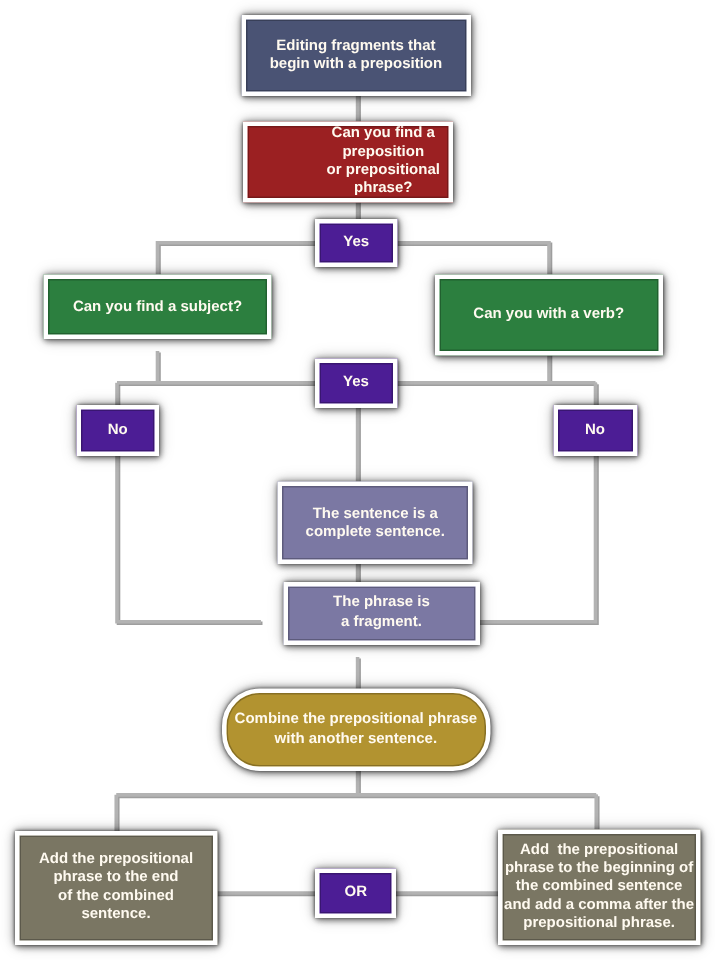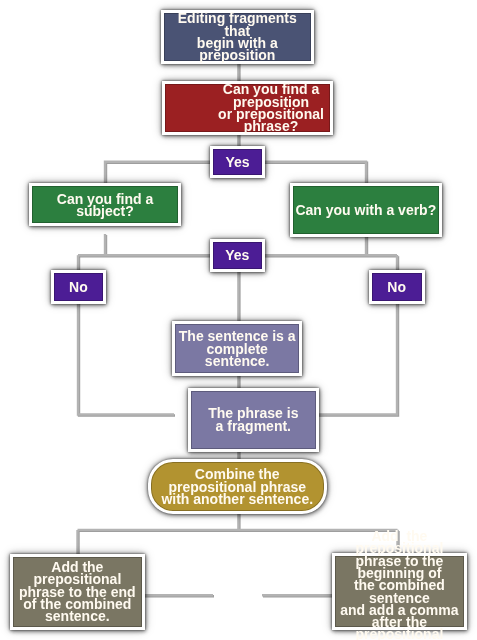--- a/index.html
+++ b/index.html
@@ -9,27 +9,27 @@
   #canvas{position:relative;width:477px;height:640px;filter:blur(0.3px);}
 
   #links{position:absolute;left:0;top:0;width:477px;height:640px;overflow:visible;}
   #links path{fill:none;stroke:#b3b3b3;stroke-width:2.4;}
   #links .shade{stroke:#8d8d8d;stroke-width:2.4;transform:translate(1px,1px);opacity:.85;}
 
   .node{position:absolute;box-sizing:border-box;border:3.4px solid #ffffff;
         display:flex;align-items:center;justify-content:center;text-align:center;
         color:#fffaf0;font-weight:bold;
         box-shadow:0 0 2px rgba(0,0,0,.50), 0 0 4px rgba(0,0,0,.40), 0 0 7px rgba(0,0,0,.30), 0 0 11px rgba(0,0,0,.16), 1px 2px 4px rgba(0,0,0,.24), inset 0 0 0 1px rgba(0,0,0,.24);}
-  .node .txt{display:block;white-space:pre-wrap;font-size:14px;line-height:12.3px;}
+  .node .txt{display:block;white-space:pre-wrap;font-size:10px;line-height:12.3px;}
 
   .navy  {background:#4A5374;}
   .red   {background:#9B2022;}
   .green {background:#2C7F3F;}
   .orange{background:#4c1d95;}
-  .purple{background:#7B78A3;}
+  .purple{background:#7B78A3;margin-left:13px;}
   .gold  {background:#B29330;}
   .olive {background:#7A7663;}
 </style>
 </head>
 <body>
 
 <div id="canvas">
 
   <svg id="links" viewBox="0 0 477 640" width="477" height="640">
     <g>
@@ -64,21 +64,21 @@
       <path d="M143,595.3 L213,595.3"></path>
       <path d="M262,595.3 L334,595.3"></path>
     </g>
   </svg>
 
   <div class="node navy" style="left:160.8px;top:9.8px;width:153px;height:54.5px;">
     <span class="txt">Editing fragments that
 begin with a preposition</span>
   </div>
 
-  <div class="node red" style="left:161.5px;top:81px;width:171px;height:54px;padding-left:48px;">
+  <div class="node red" style="left:161.5px;top:81px;width:140px;height:54px;padding-left:48px;">
     <span class="txt">Can you find a preposition
 or prepositional phrase?</span>
   </div>
 
   <div class="node orange" style="left:209.9px;top:145.8px;width:55.2px;height:32.6px;">
     <span class="txt">Yes</span>
   </div>
 
   <div class="node green" style="left:28.8px;top:183.3px;width:152.4px;height:43px;">
     <span class="txt">Can you find a subject?</span>
@@ -98,37 +98,40 @@
 
   <div class="node orange" style="left:368.6px;top:270.4px;width:56.1px;height:33.3px;">
     <span class="txt">No</span>
   </div>
 
   <div class="node purple" style="left:171.8px;top:321.3px;width:130.7px;height:55px;">
     <span class="txt">The sentence is a
 complete sentence.</span>
   </div>
 
-  <div class="node purple" style="left:188px;top:387.5px;width:130.6px;height:64px;">
+  <div class="node purple" style="left:176px;top:387.5px;width:130.6px;height:42px;">
     <span class="txt">The phrase is
 a fragment.</span>
   </div>
 
   <div class="node gold" style="left:147.7px;top:459.4px;width:179.1px;height:54.6px;border-radius:25px;">
     <span class="txt">Combine the prepositional phrase
 with another sentence.</span>
   </div>
 
   <div class="node olive" style="left:9.9px;top:553.7px;width:134.9px;height:76.2px;">
     <span class="txt">Add the prepositional
 phrase to the end
 of the combined
 sentence.</span>
   </div>
 
+  <div class="node orange" style="left:209.8px;top:578.5px;width:54.7px;height:33.5px;">
+    <span class="txt">OR</span>
+  </div>
 
   <div class="node olive" style="left:332px;top:553.4px;width:134.8px;height:76.3px;">
     <span class="txt">Add  the prepositional
 phrase to the beginning of
 the combined sentence
 and add a comma after the
 prepositional phrase.</span>
   </div>
 
 </div>

